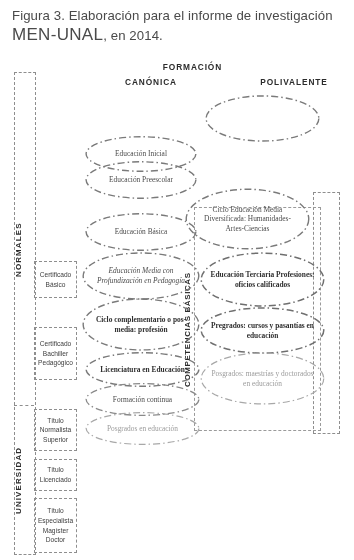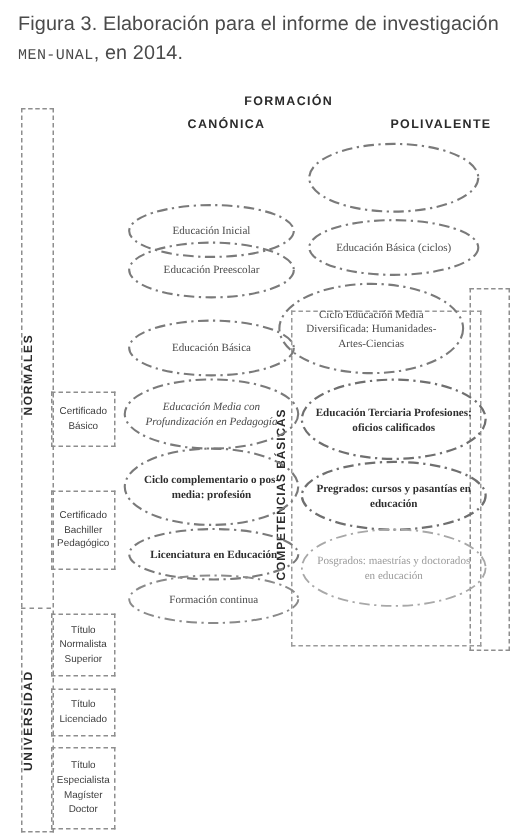--- a/index.html
+++ b/index.html
@@ -13,21 +13,21 @@
   }
   #figure-root{position:relative;width:354px;height:560px;}
 
   
   .caption{
     position:absolute;left:12px;top:6px;width:330px;
     font-size:13.2px;line-height:19px;color:#4a4a4a;
     font-family:"Liberation Sans", sans-serif;
     letter-spacing:.1px;
   }
-  .caption .sc{font-size:10px;letter-spacing:.3px;font-family:Liberation Mono, monospace;}
+  .caption .sc{font-size:17px;letter-spacing:.3px;}
 
   
   .hdr{
     position:absolute;font-weight:bold;font-size:8.3px;
     letter-spacing:.9px;color:#2b2b2b;text-align:center;
     font-family:"Liberation Sans", sans-serif;white-space:nowrap;margin-left:31px;
   }
   #hdr-formacion{left:0;right:0;top:62px;text-align:center;}
   #hdr-canonica{left:60px;top:77px;width:120px;}
   #hdr-polivalente{left:198px;top:77px;width:130px;}
@@ -170,32 +170,32 @@
         <ellipse cx="50" cy="50" rx="49" ry="48" fill="none" stroke="#7a7a7a" stroke-width="1.4" stroke-dasharray="7 3 1.5 3" vector-effect="non-scaling-stroke"></ellipse>
       </svg>
     <span class="txt">Licenciatura en Educación</span>
   </div>
   <div class="ell" id="ell-l7">
     <svg viewBox="0 0 100 100" preserveAspectRatio="none">
         <ellipse cx="50" cy="50" rx="49" ry="48" fill="none" stroke="#8a8a8a" stroke-width="1.3" stroke-dasharray="7 3 1.5 3" vector-effect="non-scaling-stroke"></ellipse>
       </svg>
     <span class="txt">Formación continua</span>
   </div>
+  <div class="ell" id="ell-l8">
+    <svg viewBox="0 0 100 100" preserveAspectRatio="none">
+        <ellipse cx="50" cy="50" rx="49" ry="48" fill="none" stroke="#a8a8a8" stroke-width="1.2" stroke-dasharray="7 3 1.5 3" vector-effect="non-scaling-stroke"></ellipse>
+      </svg>
+    <span class="txt">Posgrados en educación</span>
+  </div>
 
   <div class="ell" id="ell-r1">
     <svg viewBox="0 0 100 100" preserveAspectRatio="none">
         <ellipse cx="50" cy="50" rx="49" ry="48" fill="none" stroke="#7a7a7a" stroke-width="1.4" stroke-dasharray="7 3 1.5 3" vector-effect="non-scaling-stroke"></ellipse>
       </svg>
   </div>
-  <div class="ell" id="ell-r2">
-    <svg viewBox="0 0 100 100" preserveAspectRatio="none">
-        <ellipse cx="50" cy="50" rx="49" ry="48" fill="none" stroke="#7a7a7a" stroke-width="1.4" stroke-dasharray="7 3 1.5 3" vector-effect="non-scaling-stroke"></ellipse>
-      </svg>
-    <span class="txt">Educación Básica (ciclos)</span>
-  </div>
   <div class="ell" id="ell-r3">
     <svg viewBox="0 0 100 100" preserveAspectRatio="none">
         <ellipse cx="50" cy="50" rx="49" ry="48" fill="none" stroke="#7a7a7a" stroke-width="1.4" stroke-dasharray="7 3 1.5 3" vector-effect="non-scaling-stroke"></ellipse>
       </svg>
     <span class="txt">Ciclo Educación Media Diversificada: Humanidades-Artes-Ciencias</span>
   </div>
   <div class="ell" id="ell-r4">
     <svg viewBox="0 0 100 100" preserveAspectRatio="none">
         <ellipse cx="50" cy="50" rx="49" ry="48" fill="none" stroke="#6f6f6f" stroke-width="1.5" stroke-dasharray="7 3 1.5 3" vector-effect="non-scaling-stroke"></ellipse>
       </svg>

